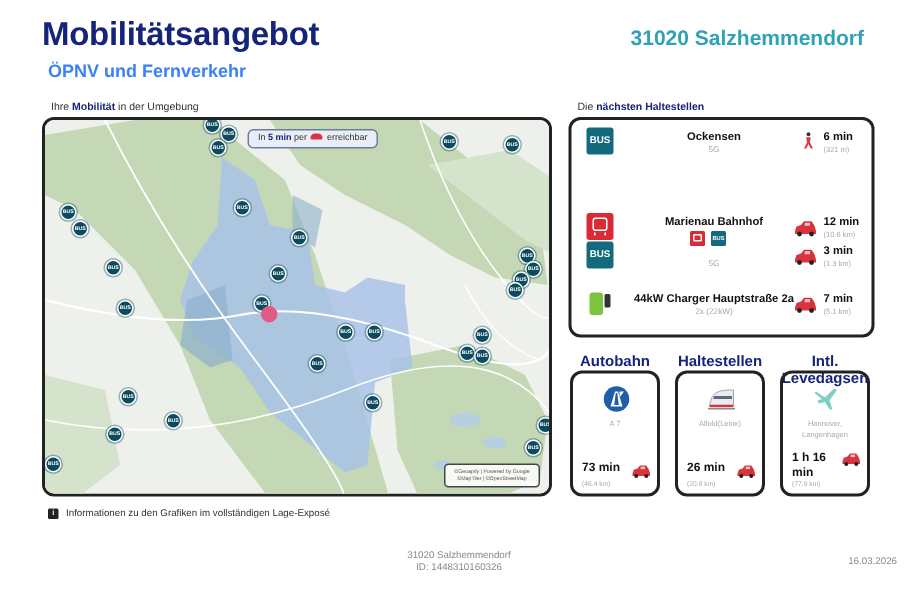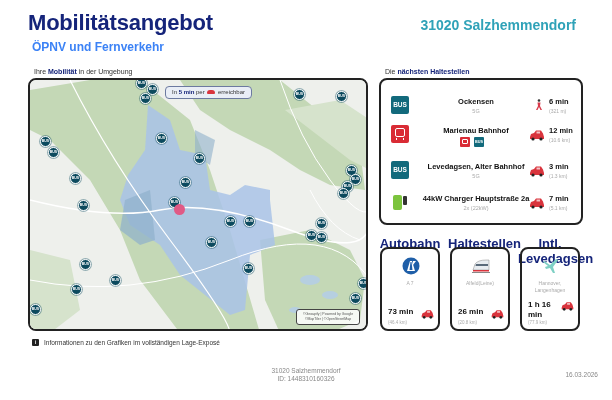--- a/index.html
+++ b/index.html
@@ -39,21 +39,21 @@
   .stop-badges { position: absolute; left: 79px; top: 17px; display: flex; gap: 4px; }
   .mini-badge { width: 10px; height: 10px; border-radius: 1px; position: relative; }
   .mini-badge.train { background: #d92b35; }
   .mini-badge.train::before { content: ""; position: absolute; left: 2px; top: 2px; width: 6px; height: 5px; border: 1px solid #fff; border-radius: 1px; box-sizing: border-box; }
   .mini-badge.bus { background: #126a7c; color: #fff; font-size: 3.8px; font-weight: 700; text-align: center; line-height: 10px; }
   .mode-icon { position: absolute; left: 148px; top: 9px; width: 16px; height: 12px; }
   .stop-time { position: absolute; left: 168px; top: 6px; font-size: 7.5px; font-weight: 700; color: #111; white-space: nowrap; }
   .stop-dist { position: absolute; left: 168px; top: 17px; font-size: 5px; color: #aaa; white-space: nowrap; }
 
   
-  .mini-title { position: absolute; top: 236px; font-size: 13px; font-weight: 700; color: #15247a; text-align: center; width: 64px; }
+  .mini-title { position: absolute; top: 236px; font-size: 10px; font-weight: 700; color: #15247a; text-align: center; width: 64px; }
   .mini-card { position: absolute; top: 247px; width: 60px; height: 84px; border: 2px solid #222; border-radius: 8px; }
   .mini-card .mc-icon { position: absolute; left: 20px; top: 8px; width: 18px; height: 18px; }
   .mini-card .mc-sub { position: absolute; left: 2px; right: 2px; top: 31px; font-size: 5px; color: #aaa; text-align: center; line-height: 7px; }
   .mini-card .mc-time { position: absolute; left: 6px; top: 58px; font-size: 8px; font-weight: 700; color: #111; line-height: 10px; width: 30px; }
   .mini-card .mc-dist { position: absolute; left: 6px; top: 71px; font-size: 4.5px; color: #aaa; white-space: nowrap; }
   .mini-card .mc-car { position: absolute; left: 37px; top: 60px; width: 17px; height: 10px; }
   .mini-card.airport .mc-time { top: 51px; }
   .mini-card.airport .mc-car { top: 52px; }
 
   .info-line { position: absolute; left: 32px; top: 339px; font-size: 6.5px; color: #333; display: flex; align-items: center; gap: 5px; }
@@ -133,52 +133,51 @@
   <div class="map-attrib">
     <div>©Geoapify | Powered by Google</div>
     <div>©MapTiler | ©OpenStreetMap</div>
   </div>
 </div>
 
 <div class="section-label" style="left:385px; top:68px;"><span>Die </span><b>nächsten Haltestellen</b></div>
 
 <div class="stops-card">
 
-  <div class="stop-row" style="top:11px;padding-left:38px;">
+  <div class="stop-row" style="top:0;padding-left:38px;">
     <div class="stop-icon bus-icon">BUS</div>
     <div class="stop-name">Ockensen</div>
     <div class="stop-sub">5G</div>
     <svg class="mode-icon" viewBox="0 0 16 12" style="left:150px; top:6px; height:16px;">
       <circle cx="8" cy="1.5" r="1.3" fill="#333"></circle>
       <path d="M6.5 3.5 L9.5 3.5 L9 7 L11 11 L9.5 11 L8 8 L6.5 11 L5 11 L7 7 Z" fill="#d83a4a"></path>
     </svg>
     <div class="stop-time">6 min</div>
     <div class="stop-dist">(321 m)</div>
   </div>
 
-  <div class="stop-row" style="top:40px;">
+  <div class="stop-row" style="top:57px;">
     <div class="stop-icon train-icon"></div>
     <div class="stop-name">Marienau Bahnhof</div>
     <div class="stop-badges">
       <div class="mini-badge train"></div>
       <div class="mini-badge bus">BUS</div>
     </div>
     <svg class="mode-icon" viewBox="0 0 16 12">
       <path d="M1 8 L2 5 L5 4 L7 1.5 L12 1.5 L14 4.5 L15 8 L15 10 L1 10 Z" fill="#d9343d"></path>
       <rect x="7.5" y="2.5" width="3.5" height="2" fill="#fff" opacity="0.7"></rect>
       <circle cx="4" cy="10" r="1.6" fill="#222"></circle>
         <circle cx="12" cy="10" r="1.6" fill="#222"></circle>
     </svg>
     <div class="stop-time">12 min</div>
     <div class="stop-dist">(10.6 km)</div>
   </div>
 
   <div class="stop-row" style="top:76px;">
     <div class="stop-icon bus-icon">BUS</div>
-    <div class="stop-name">Levedagsen, Alter Bahnhof</div>
     <div class="stop-sub">5G</div>
     <svg class="mode-icon" viewBox="0 0 16 12">
       <path d="M1 8 L2 5 L5 4 L7 1.5 L12 1.5 L14 4.5 L15 8 L15 10 L1 10 Z" fill="#d9343d"></path>
       <rect x="7.5" y="2.5" width="3.5" height="2" fill="#fff" opacity="0.7"></rect>
       <circle cx="4" cy="10" r="1.6" fill="#222"></circle>
         <circle cx="12" cy="10" r="1.6" fill="#222"></circle>
     </svg>
     <div class="stop-time">3 min</div>
     <div class="stop-dist">(1.3 km)</div>
   </div>

